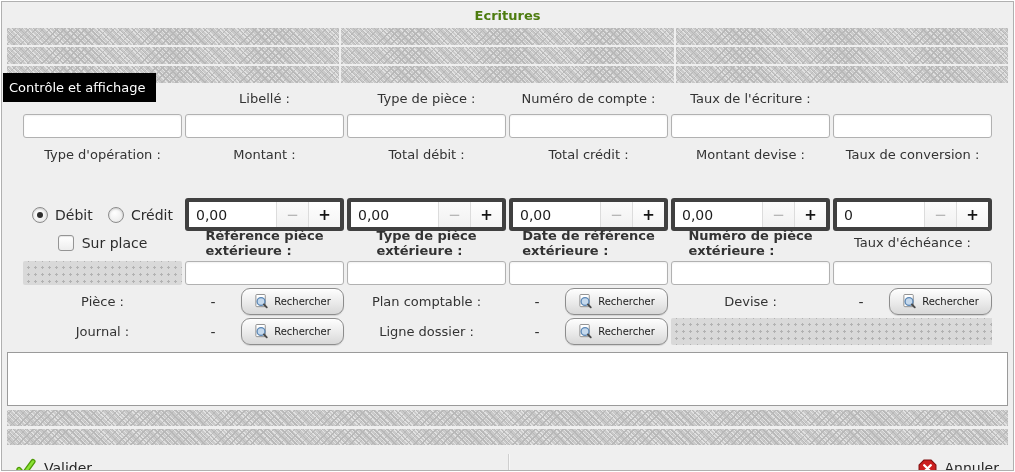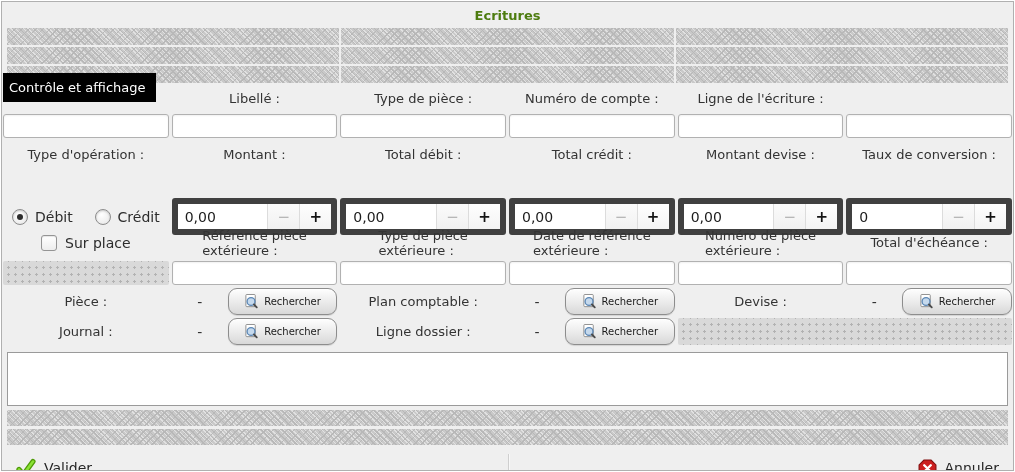--- a/index.html
+++ b/index.html
@@ -22,40 +22,40 @@
   .hatch-grid{
     margin:3px 5px 0;display:grid;grid-template-columns:1fr 1fr 1fr;
     grid-template-rows:17px 17px 17px;gap:2px;
   }
   .tooltip{
     position:absolute;left:1px;top:71px;background:#000;color:#fff;
     font-size:13px;padding:7px 10px 7px 6px;z-index:20;white-space:nowrap;
   }
   .grid{
     display:grid;grid-template-columns:repeat(6,1fr);column-gap:3px;
-    padding:0 1px;align-items:center;
+    padding:0 21px;align-items:center;
   }
   .row-labels1{height:31px;}
   .row-inputs1{height:24px;}
   .row-labels2{height:33px;}
   .row-controls{height:26px;margin-top:27px;}
   .row-labels3{height:37px;}
   .row-inputs2{height:24px;}
   .row-search{height:27px;margin-top:3px;}
   .lbl{font-size:13px;color:#333;text-align:center;white-space:nowrap;}
   .lbl2{font-size:13px;color:#333;text-align:center;line-height:15px;}
-  .lbl2 .inner{display:inline-block;text-align:left;}
+  .lbl2 .inner{display:inline-block;text-align:left;font-weight:bold;}
   .txt{
     width:100%;height:24px;box-sizing:border-box;border:1px solid #b1b1b1;border-radius:3px;
     background:#fff;font:14px "DejaVu Sans","Liberation Sans",sans-serif;padding:0 6px;
     box-shadow:inset 0 1px 2px rgba(0,0,0,.06);outline:none;
   }
   
   .spinner{
-    display:flex;height:25px;border:6px solid #404040;border-radius:3px;background:#b91c1c;
+    display:flex;height:25px;border:4px solid #404040;border-radius:3px;background:#b91c1c;
     overflow:hidden;align-items:stretch;
   }
   .spin-val{flex:1;display:flex;align-items:center;padding-left:7px;font-size:14px;color:#1c1c1c;background:#fff;}
   .spin-btn{width:31px;display:flex;align-items:center;justify-content:center;font-size:15px;border-left:1px solid #dcdcdc;}
   .spin-minus{color:#b4b4b4;background:linear-gradient(#fbfbfb,#f1f1f1);}
   .spin-plus{color:#141414;font-weight:bold;background:linear-gradient(#fefefe,#f4f4f4);}
   
   .radios{display:flex;justify-content:space-between;padding:0 9px;}
   .radio-opt{display:flex;align-items:center;font-size:14px;color:#2c2c2c;}
   .radio{
@@ -121,21 +121,21 @@
     <div class="hatch"></div>
   </div>
 
   <div class="tooltip">Contrôle et affichage</div>
 
   <div class="grid row-labels1">
     <div class="lbl"></div>
     <div class="lbl">Libellé :</div>
     <div class="lbl">Type de pièce :</div>
     <div class="lbl">Numéro de compte :</div>
-    <div class="lbl">Ligne de l'écriture :</div>
+    <div class="lbl">Taux de l'écriture :</div>
   </div>
 
   <div class="grid row-inputs1">
     <input class="txt" value="" style="">
     <input class="txt" value="" style="">
     <input class="txt" value="" style="">
     <input class="txt" value="" style="">
     <input class="txt" value="" style="">
     <input class="txt" value="" style="">
   </div>
@@ -201,21 +201,21 @@
       <span>extérieure :</span></span>
     </div>
     <div class="lbl2">
       <span class="inner"><span>Date de référence</span><br>
       <span>extérieure :</span></span>
     </div>
     <div class="lbl2">
       <span class="inner"><span>Numéro de pièce</span><br>
       <span>extérieure :</span></span>
     </div>
-    <div class="lbl">Total d'échéance :</div>
+    <div class="lbl">Taux d'échéance :</div>
   </div>
 
   <div class="grid row-inputs2">
     <div class="dotted"></div>
     <input class="txt" value="" style="">
     <input class="txt" value="" style="">
     <input class="txt" value="" style="">
     <input class="txt" value="" style="">
     <input class="txt" value="" style="">
   </div>

